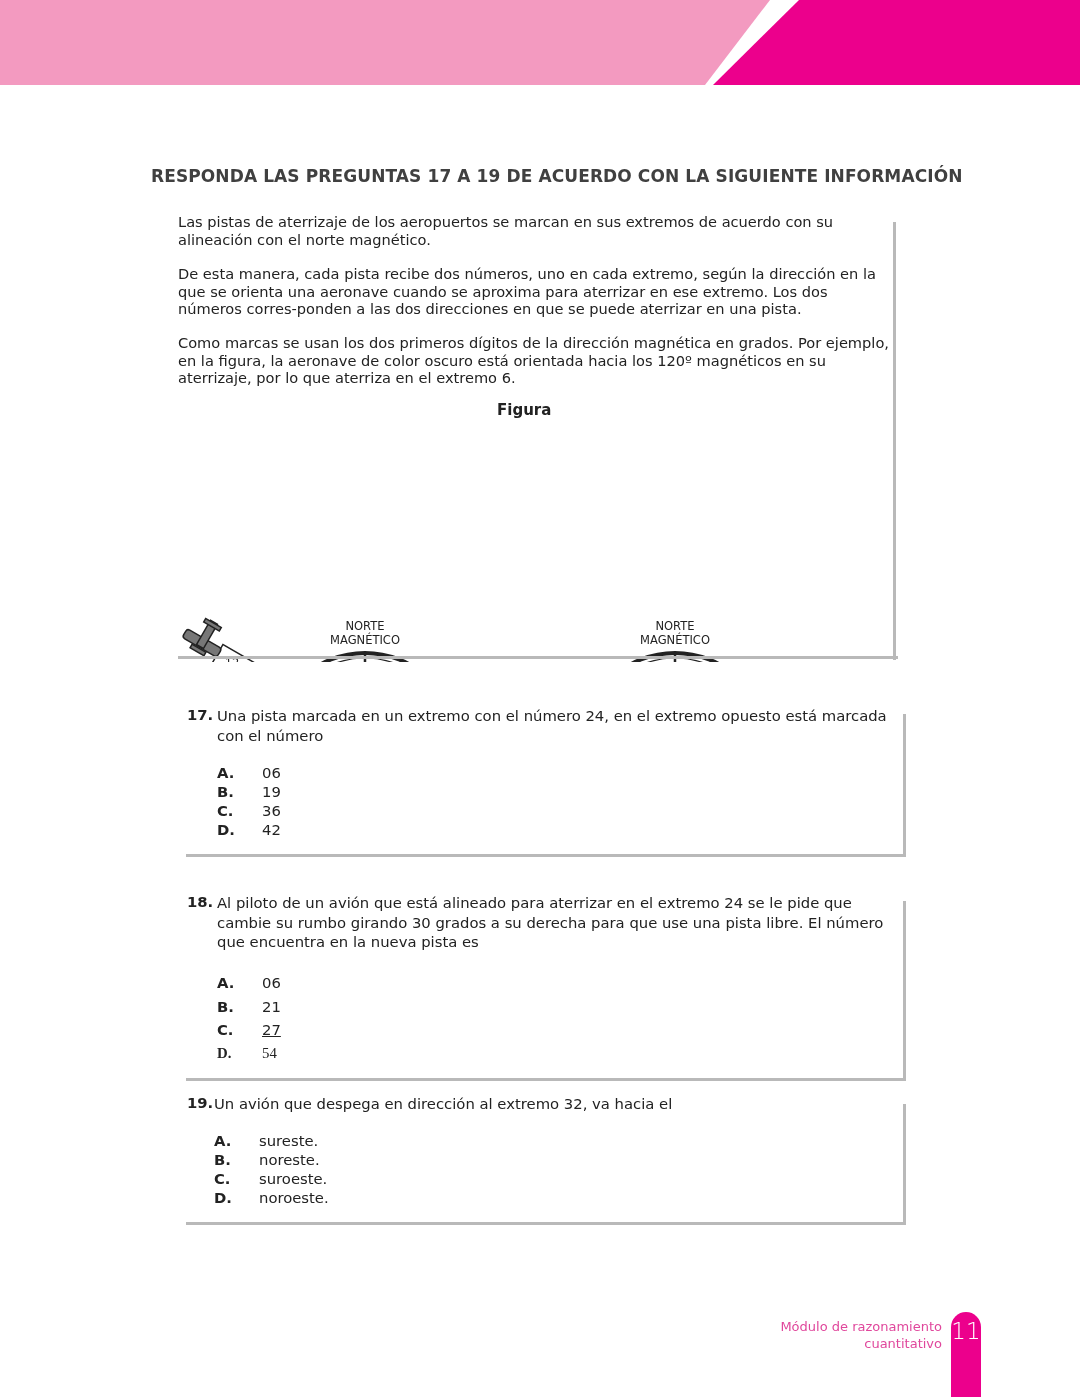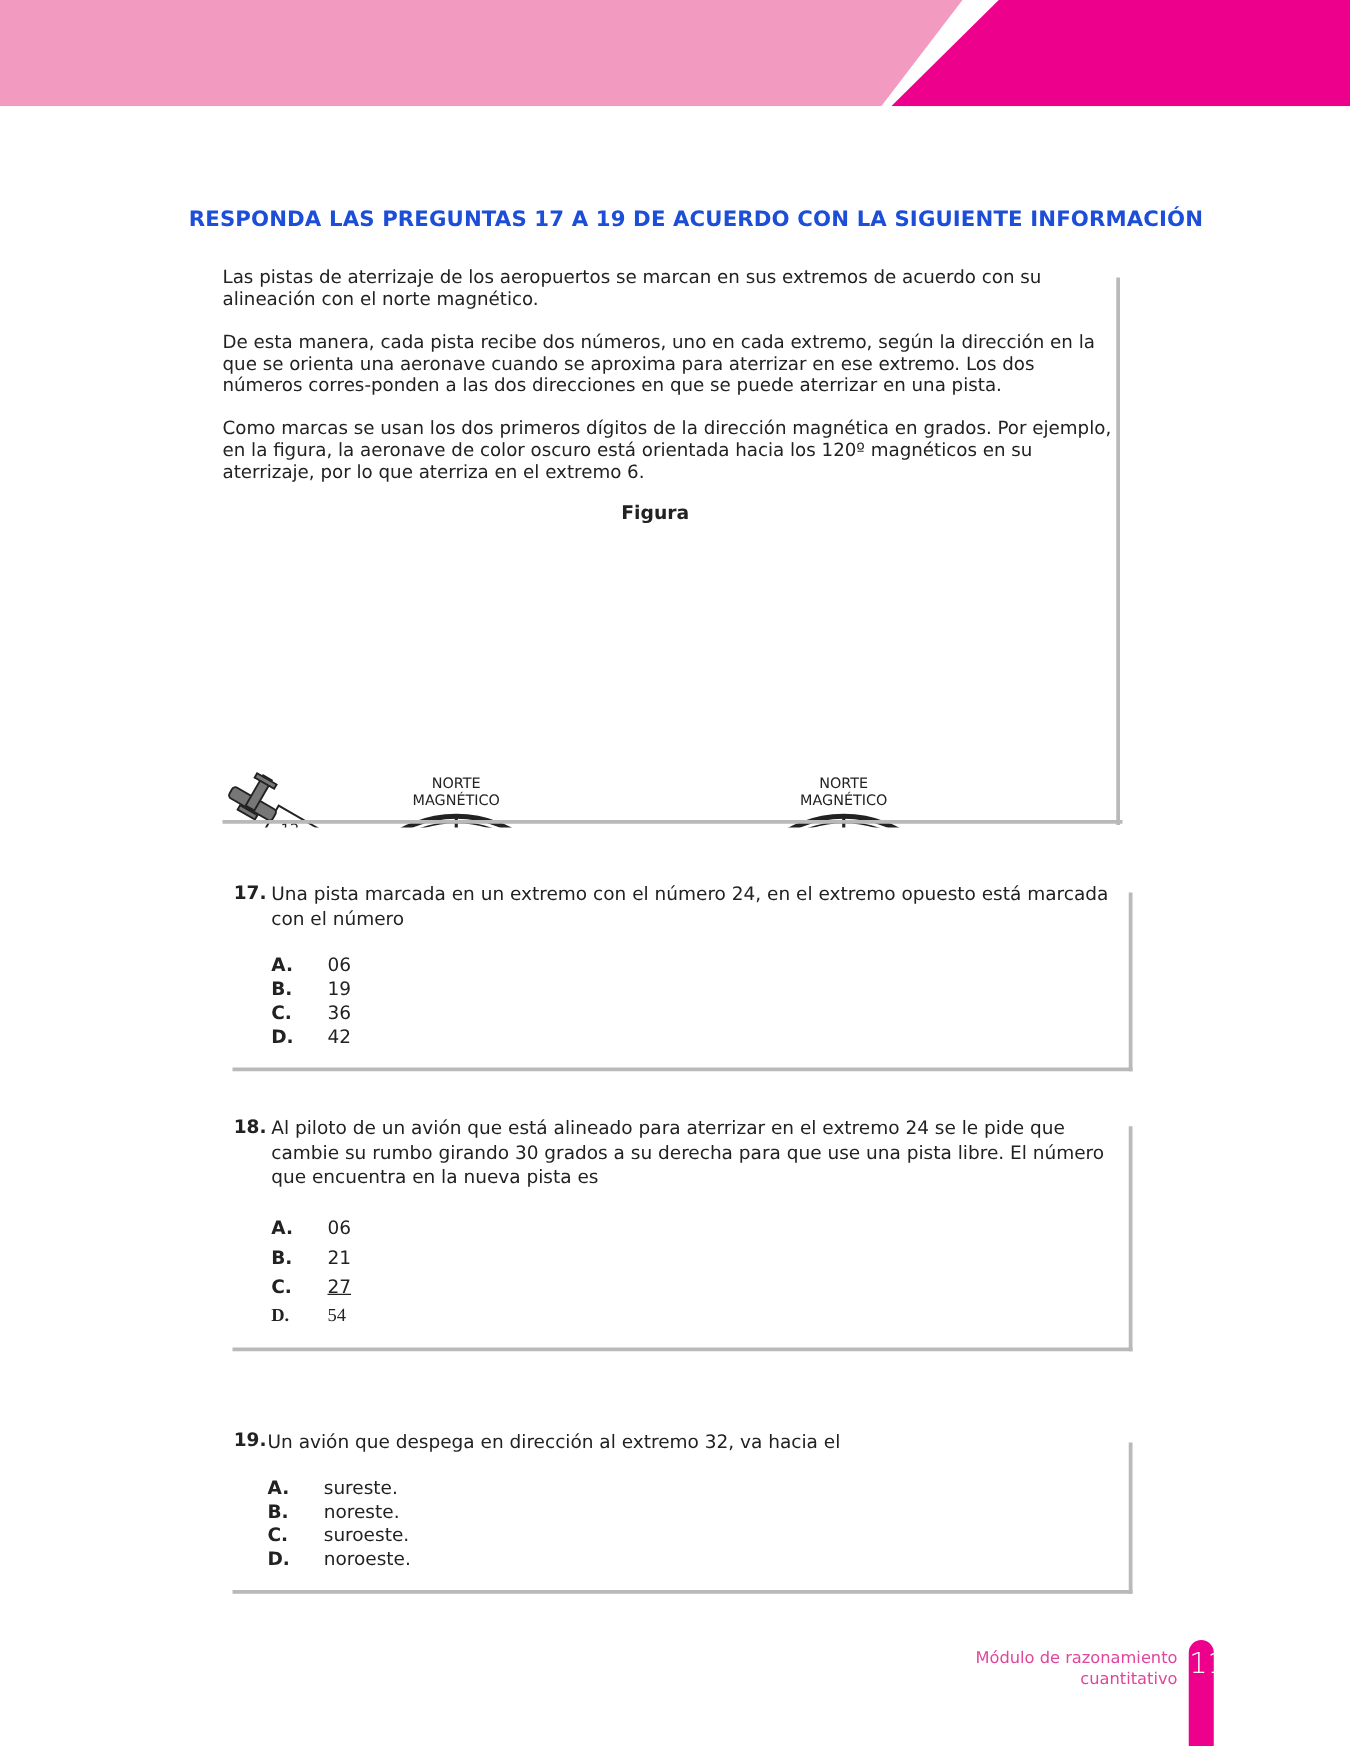--- a/index.html
+++ b/index.html
@@ -1,37 +1,37 @@
 <!DOCTYPE html>
 <html><head>
 <meta charset="utf-8">
 <style>
   html, body { margin:0; padding:0; }
   body { width:1080px; height:1397px; position:relative; background:#ffffff; overflow:hidden;
          font-family:"DejaVu Sans", sans-serif; color:#222; }
   .header-band { position:absolute; left:0; top:0; width:1080px; height:85px; }
   .section-title { position:absolute; left:151px; top:166px; font-weight:bold; font-size:17px;
-                   letter-spacing:0.1px; color:#1d4ed8; white-space:nowrap; }
+                   letter-spacing:0.1px; color:#404040; white-space:nowrap; }
   .info-box { position:absolute; left:178px; top:212px; width:718px; height:447px; }
   .info-box .frame-r { position:absolute; right:0; top:10px; width:3px; height:438px; background:#b9b9b9; }
   .info-box .frame-b { position:absolute; left:0; bottom:0; width:720px; height:3px; background:#b9b9b9; }
   .para { position:absolute; left:0; width:712px; font-size:14.6px; line-height:17.5px; color:#222; }
   .p1 { top:1px; } .p2 { top:53px; } .p3 { top:122px; }
   .figure-label { position:absolute; left:319px; top:189px; font-weight:bold; font-size:15px; color:#222; }
   .figure-svg { position:absolute; left:-20px; top:200px; }
   .question { position:absolute; left:186px; width:720px; }
   .question .frame-r { position:absolute; right:0; width:3px; background:#b9b9b9; }
   .question .frame-b { position:absolute; left:0; bottom:0; width:720px; height:3px; background:#b9b9b9; }
   .q-num { position:absolute; left:1px; top:0; font-weight:bold; font-size:14.8px; }
   .q-text { position:absolute; left:31px; top:0; width:680px; font-size:14.8px; line-height:19.5px; }
   .opt { position:absolute; left:31px; font-size:14.8px; }
   .opt .ol { display:inline-block; width:45px; font-weight:bold; }
   .footer-text { position:absolute; right:138px; top:1318px; text-align:right; font-size:13px;
                  line-height:17px; color:#e0479c; }
-  .page-tab { position:absolute; left:951px; top:1312px; width:20px; height:85px; background:#ec008c;
+  .page-tab { position:absolute; left:951px; top:1312px; width:30px; height:85px; background:#ec008c;
               border-radius:15px 15px 0 0; }
   .page-num { position:absolute; left:0; top:6px; width:30px; text-align:center; color:#fff;
               font-size:23px; font-weight:300; }
 </style>
 </head>
 <body>
 
 <svg class="header-band" width="1080" height="85" viewBox="0 0 1080 85">
   <polygon points="0,0 770,0 705,85 0,85" fill="#f39ac0"></polygon>
   <polygon points="773,0 709,85 712,85 776,0" fill="#ffffff"></polygon>
@@ -173,21 +173,21 @@
   <div class="frame-r" style="top:8px; height:180px;"></div>
   <div class="q-num">18.</div>
   <div class="q-text">Al piloto de un avión que está alineado para aterrizar en el extremo 24 se le pide que cambie su rumbo girando 30 grados a su derecha para que use una pista libre. El número que encuentra en la nueva pista es</div>
   <div class="opt" style="top:81px;"><span class="ol">A.</span><span>06</span></div>
   <div class="opt" style="top:105px;"><span class="ol">B.</span><span>21</span></div>
   <div class="opt" style="top:128px;text-decoration:underline;"><span class="ol">C.</span><span>27</span></div>
   <div class="opt" style="top:152px;font-family:Liberation Serif, serif;"><span class="ol">D.</span><span>54</span></div>
   <div class="frame-b"></div>
 </div>
 
-<div class="question" style="top:1144px; height:131px;">
+<div class="question" style="top:1094px; height:131px;">
   <div class="frame-r" style="top:10px; height:121px;"></div>
   <div class="q-num">19.</div>
   <div class="q-text" style="left:28px;">Un avión que despega en dirección al extremo 32, va hacia el</div>
   <div class="opt" style="top:38px; left:28px;"><span class="ol">A.</span><span>sureste.</span></div>
   <div class="opt" style="top:57px; left:28px;"><span class="ol">B.</span><span>noreste.</span></div>
   <div class="opt" style="top:76px; left:28px;"><span class="ol">C.</span><span>suroeste.</span></div>
   <div class="opt" style="top:95px; left:28px;"><span class="ol">D.</span><span>noroeste.</span></div>
   <div class="frame-b"></div>
 </div>
 

